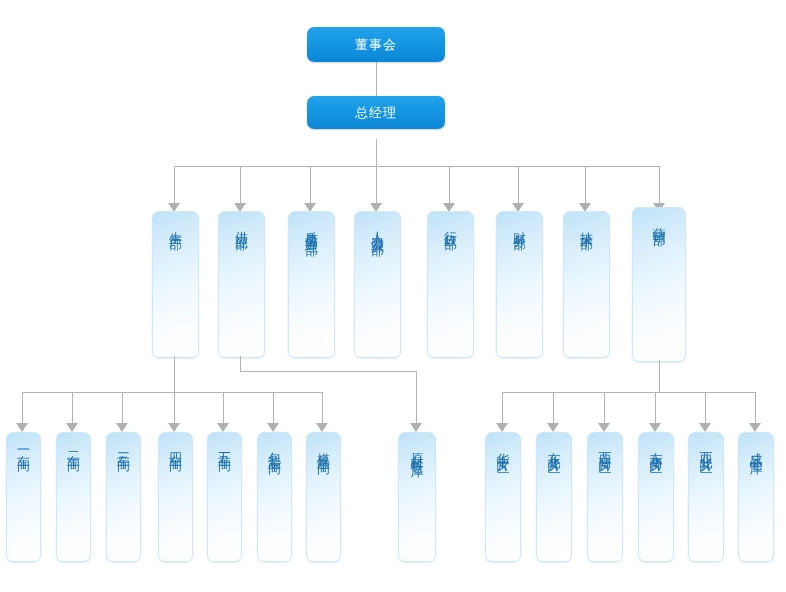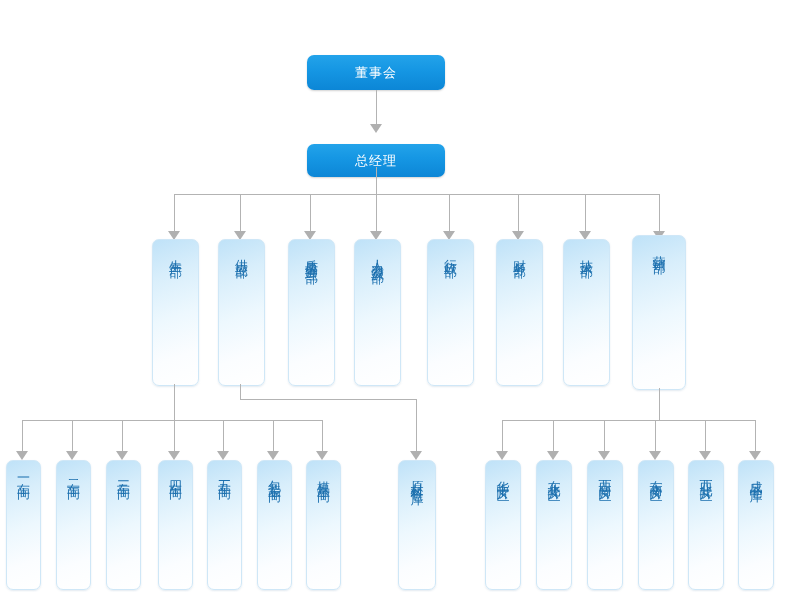--- a/index.html
+++ b/index.html
@@ -2,21 +2,21 @@
 <html><head>
 <meta charset="utf-8">
 <style>
   html,body{margin:0;padding:0;}
   body{
     width:786px;height:592px;
     background:#ffffff;
     font-family:"DejaVu Sans","Liberation Sans",sans-serif;
     overflow:hidden;
   }
-  #chart{position:relative;width:786px;height:524px;margin-top:28px;}
+  #chart{position:relative;width:786px;height:524px;}
 
   
   .ln{position:absolute;background:#b3b3b3;}
   .ln.h{height:1px;}
   .ln.v{width:1px;}
   .arrow{
     position:absolute;width:0;height:0;
     border-left:6px solid transparent;
     border-right:6px solid transparent;
     border-top:9px solid #b0b0b0;
@@ -61,21 +61,21 @@
 
 <div id="chart">
 
   <div class="node-blue" style="left:307px;top:27px;width:138px;height:35px;">
     <span>董事会</span>
   </div>
 
   <div class="ln v" style="left:376px;top:62px;height:36px;"></div>
   <div class="arrow" style="left:370px;top:96px;"></div>
 
-  <div class="node-blue" style="left:307px;top:116px;width:138px;height:33px;">
+  <div class="node-blue" style="left:307px;top:96px;width:138px;height:33px;">
     <span>总经理</span>
   </div>
 
   <div class="ln v" style="left:376px;top:139px;height:27px;"></div>
   <div class="ln h" style="left:174px;top:166px;width:485px;"></div>
 
   <div class="ln v" style="left:174px;top:166px;height:39px;"></div>
   <div class="arrow" style="left:168px;top:203px;"></div>
 
   <div class="ln v" style="left:240px;top:166px;height:39px;"></div>

